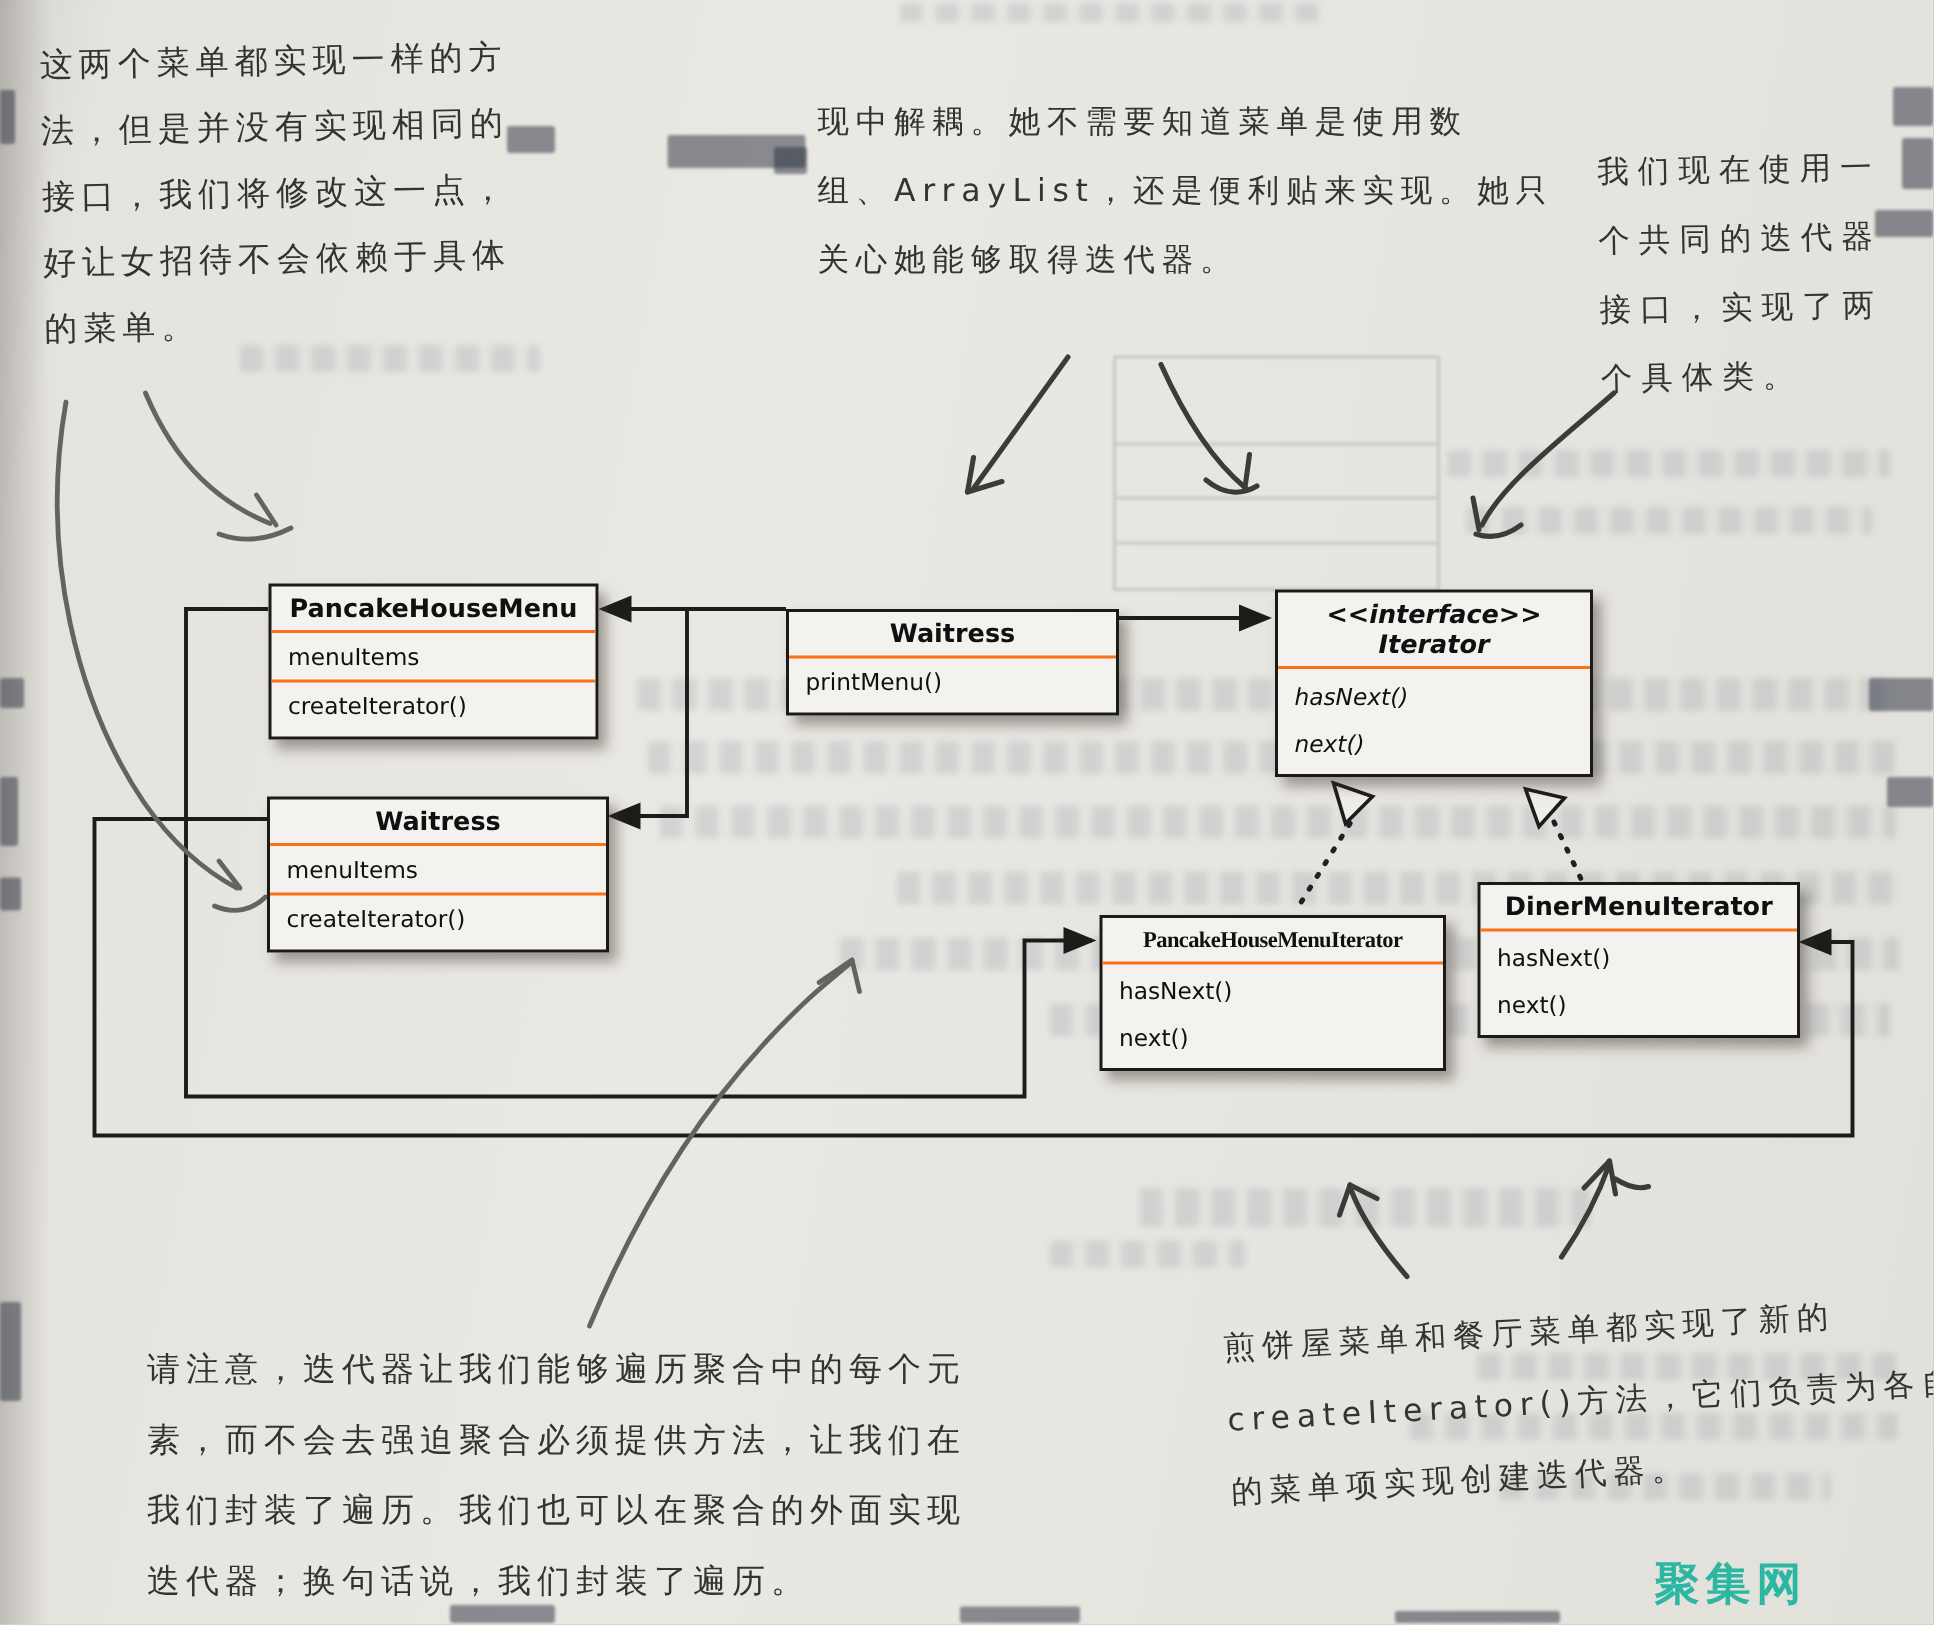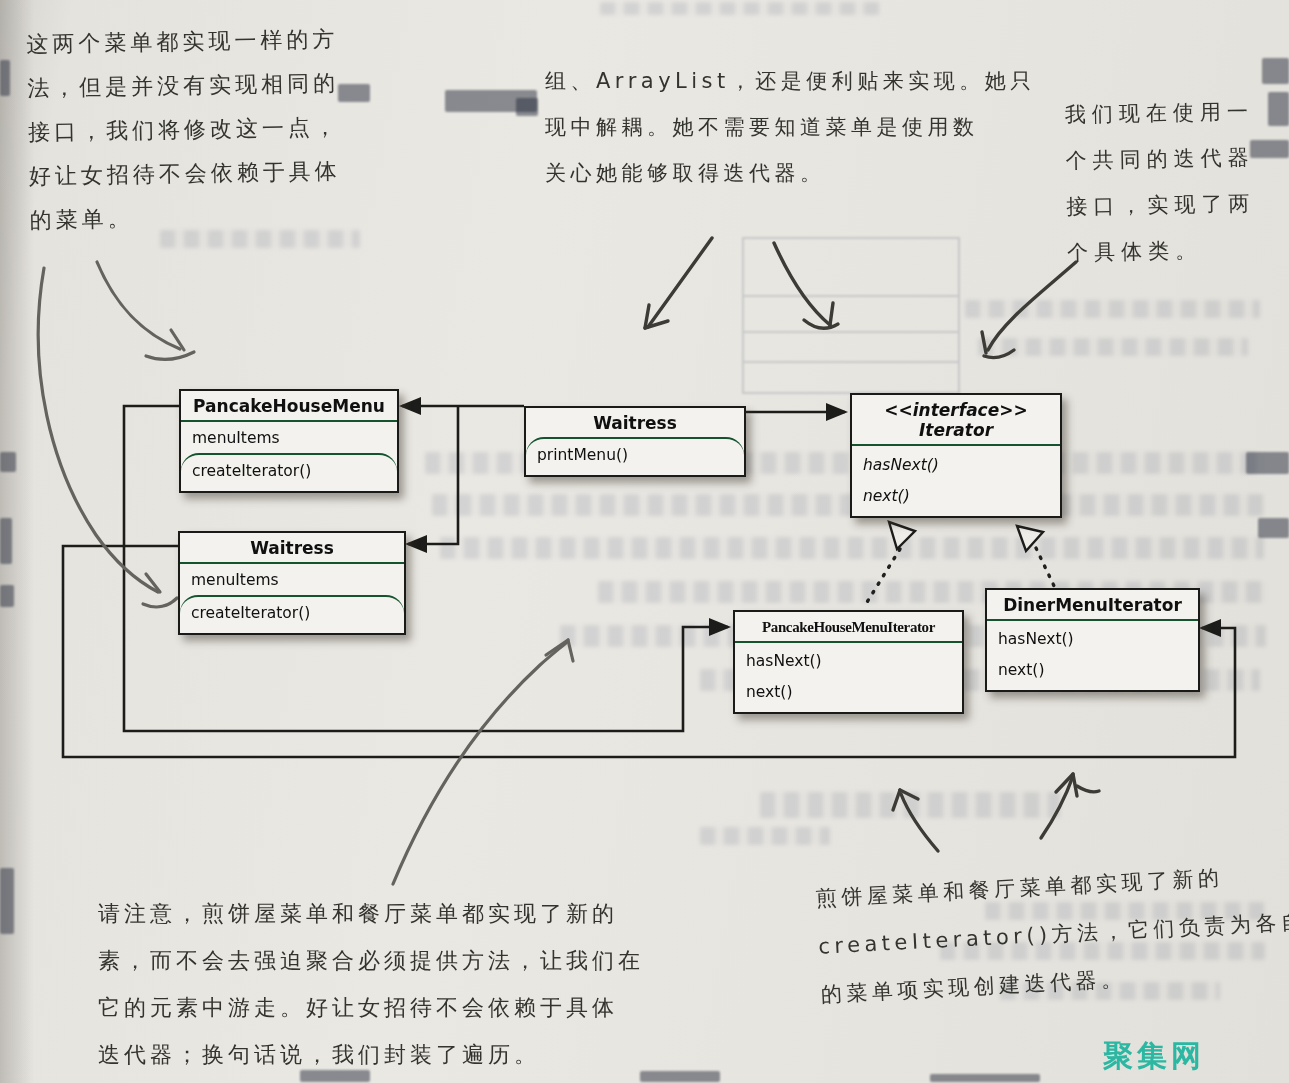--- a/index.html
+++ b/index.html
@@ -14,23 +14,23 @@
   .bstripe{position:absolute;height:18px;filter:blur(2px);opacity:.55;border-radius:2px;
     background:repeating-linear-gradient(90deg,rgba(96,106,132,.30) 0 15px,rgba(96,106,132,.05) 15px 24px);pointer-events:none;}
   .smudge{position:absolute;background:rgba(38,44,60,.50);filter:blur(1.2px);border-radius:2px;pointer-events:none;}
   .bleedbox{position:absolute;border:2px solid rgba(104,112,132,.32);filter:blur(1.2px);opacity:.8;pointer-events:none;}
   .bleedbox .bl{position:absolute;left:0;width:100%;height:2px;background:rgba(104,112,132,.30);}
   
   .uml-box{position:absolute;z-index:3;background:#f3f2ee;border:2px solid #1a1a18;
     box-shadow:5px 6px 8px rgba(62,55,46,.45);}
   .uml-title{font-weight:bold;text-align:center;font-size:17px;line-height:20px;
     padding:5px 4px 4px;color:#101010;white-space:nowrap;}
-  .uml-sep{border-top:2px solid #14532d;}
+  .uml-sep{border-top:2px solid #f97316;}
   .uml-row{font-size:15.5px;padding:7px 11px 6px;color:#101010;white-space:nowrap;}
-  .uml-row.last{padding-bottom:11px;border-radius:18px;}
+  .uml-row.last{padding-bottom:11px;}
   .it{font-style:italic;}
   .tight{font-size:15px;letter-spacing:-.4px;font-family:Liberation Serif, serif;}
   
   .hand{position:absolute;z-index:4;color:#34342f;}
   .hand .ln{white-space:nowrap;}
   .hw-lg{font-size:22px;line-height:44px;letter-spacing:4px;}
   .hw-md{font-size:21px;line-height:46px;letter-spacing:4.5px;}
   svg.overlay{position:absolute;left:0;top:0;z-index:2;}
   .watermark{position:absolute;z-index:5;font-size:30px;font-weight:bold;letter-spacing:4px;font-family:Liberation Serif, serif;}
 </style>
@@ -173,36 +173,36 @@
 
   <div class="hand hw-lg" style="left:28px;top:20px;transform:rotate(-1deg);">
     <div class="ln">这两个菜单都实现一样的方</div>
     <div class="ln">法，但是并没有实现相同的</div>
     <div class="ln">接口，我们将修改这一点，</div>
     <div class="ln">好让女招待不会依赖于具体</div>
     <div class="ln">的菜单。</div>
   </div>
 
   <div class="hand hw-md" style="left:545px;top:58px;">
+    <div class="ln">现中解耦。她不需要知道菜单是使用数</div>
     <div class="ln">组、ArrayList，还是便利贴来实现。她只</div>
-    <div class="ln">现中解耦。她不需要知道菜单是使用数</div>
     <div class="ln">关心她能够取得迭代器。</div>
   </div>
 
   <div class="hand hw-md" style="left:1066px;top:90px;transform:rotate(-1deg);letter-spacing:6px;">
     <div class="ln">我们现在使用一</div>
     <div class="ln">个共同的迭代器</div>
     <div class="ln">接口，实现了两</div>
     <div class="ln">个具体类。</div>
   </div>
 
   <div class="hand hw-lg" style="left:98px;top:890px;line-height:47px;">
-    <div class="ln">请注意，煎饼屋菜单和餐厅菜单都实现了新的</div>
+    <div class="ln">请注意，迭代器让我们能够遍历聚合中的每个元</div>
     <div class="ln">素，而不会去强迫聚合必须提供方法，让我们在</div>
-    <div class="ln">它的元素中游走。好让女招待不会依赖于具体</div>
+    <div class="ln">我们封装了遍历。我们也可以在聚合的外面实现</div>
     <div class="ln">迭代器；换句话说，我们封装了遍历。</div>
   </div>
 
   <div class="hand hw-md" style="left:818px;top:862px;transform:rotate(-3deg);line-height:48px;">
     <div class="ln">煎饼屋菜单和餐厅菜单都实现了新的</div>
     <div class="ln">createIterator()方法，它们负责为各自</div>
     <div class="ln">的菜单项实现创建迭代器。</div>
   </div>
 
   <div class="watermark" style="left: 1103px; top: 1036px; color: rgb(44, 183, 162);">聚集网</div>

